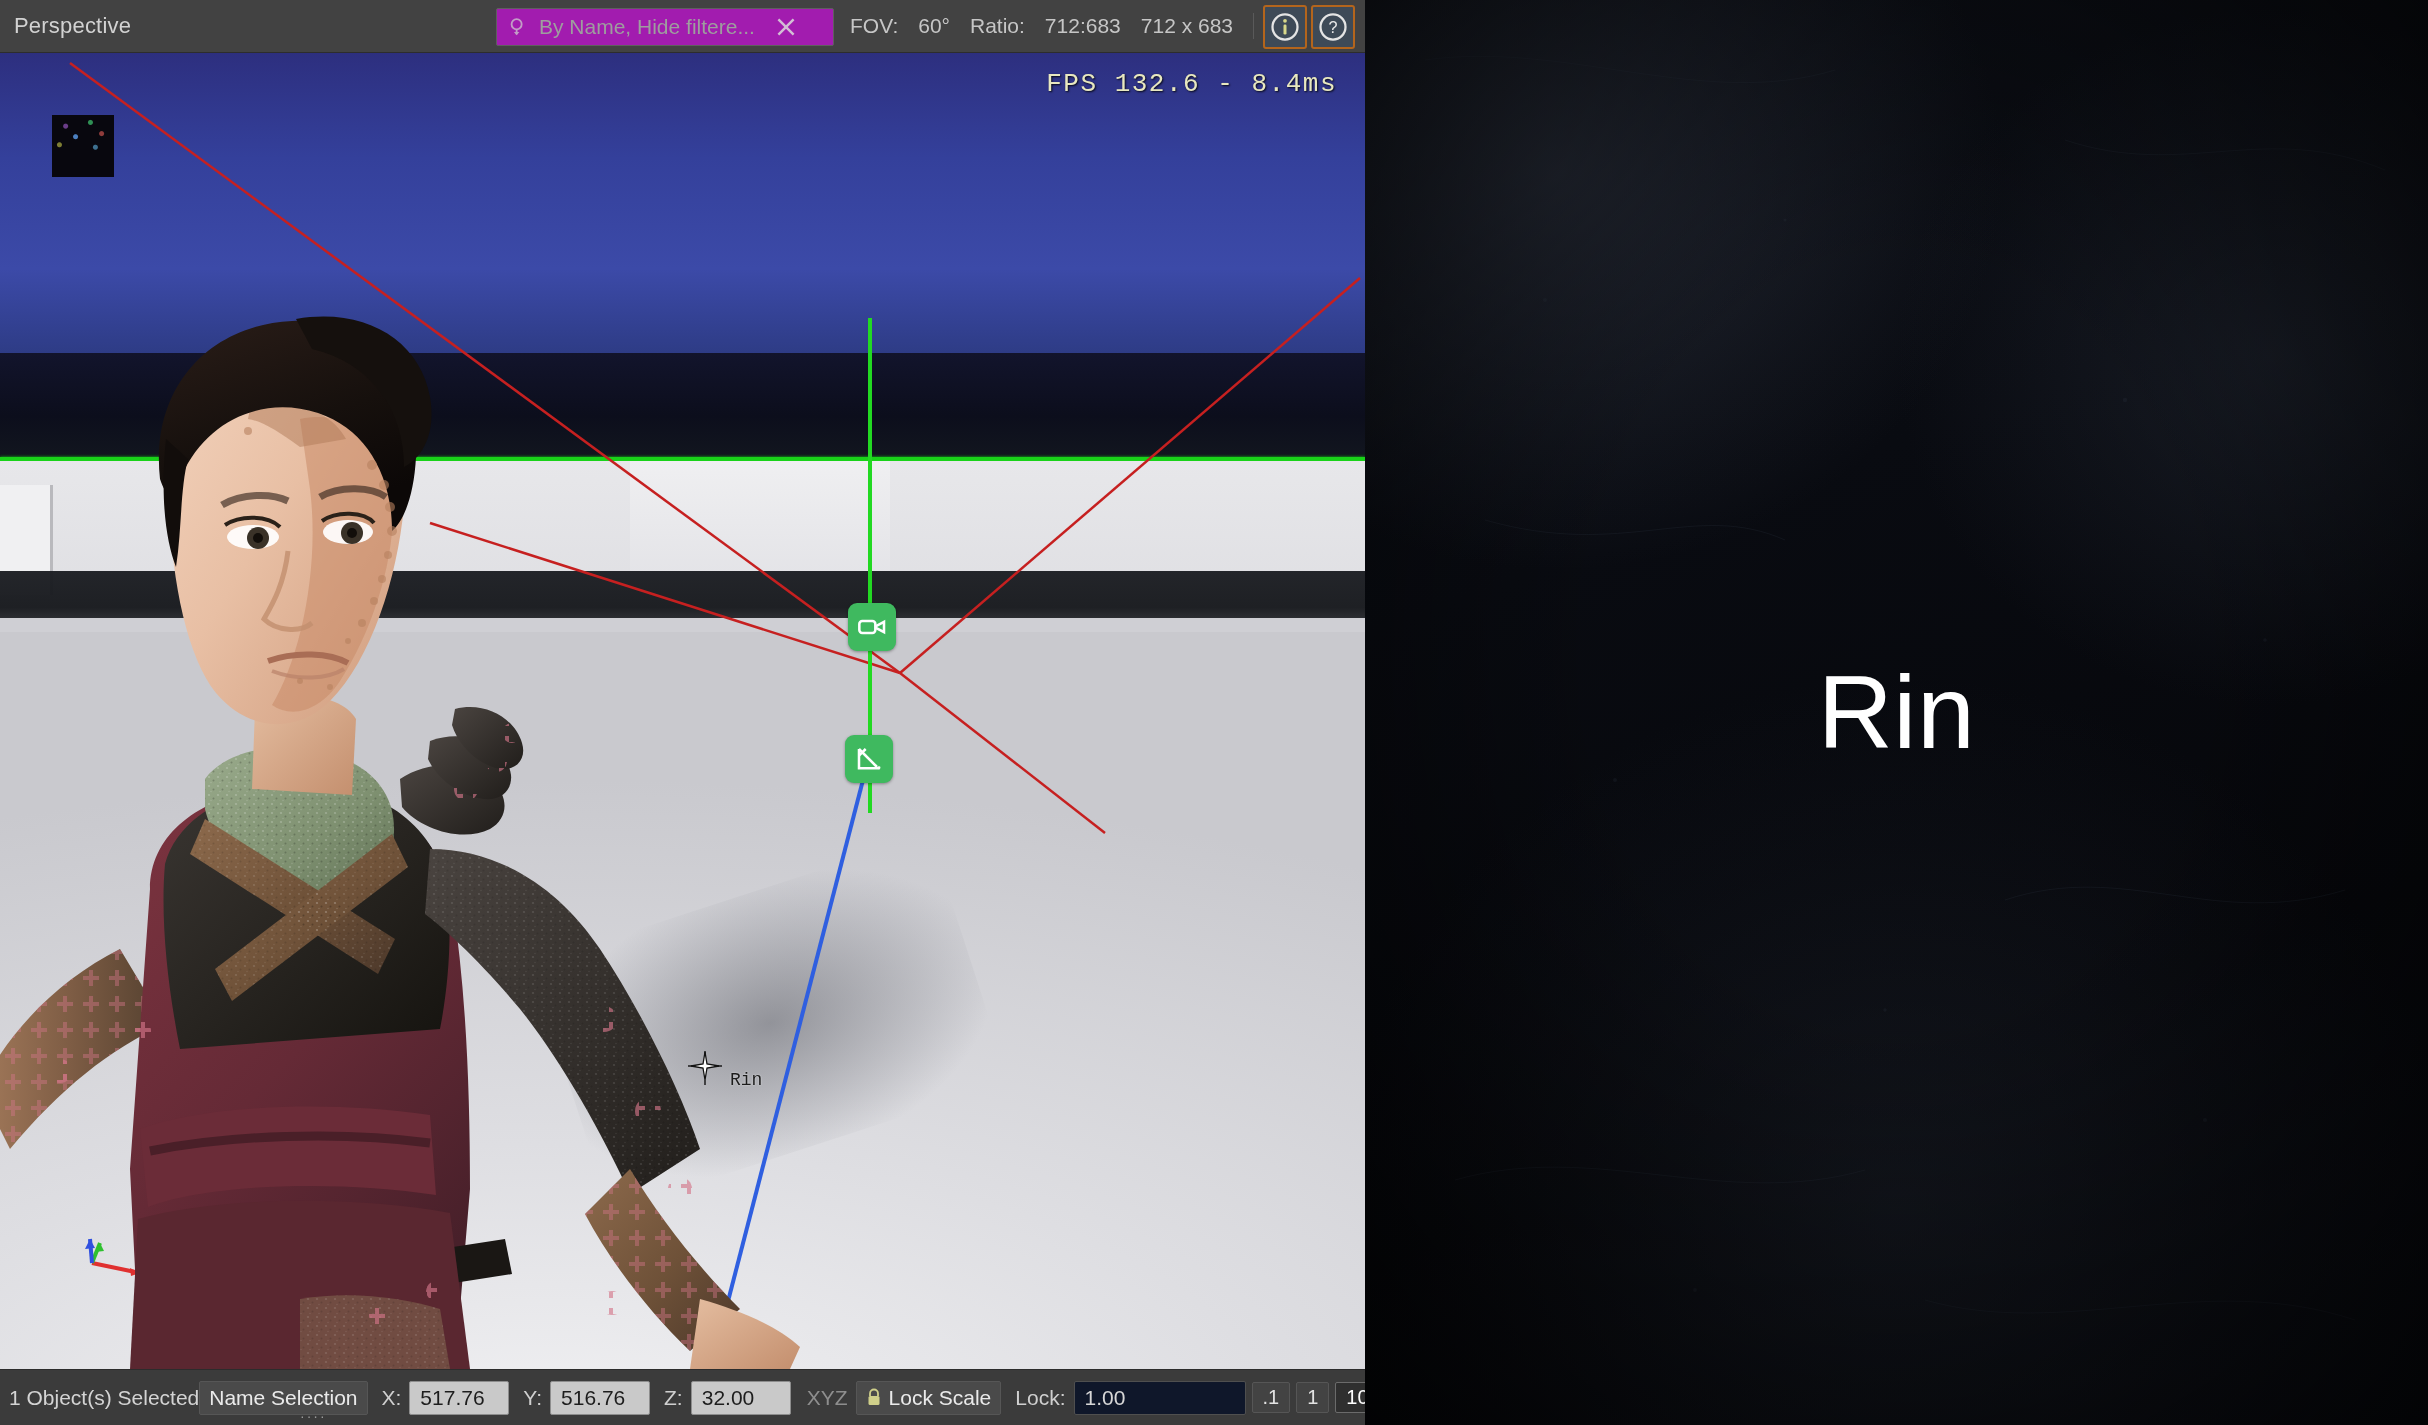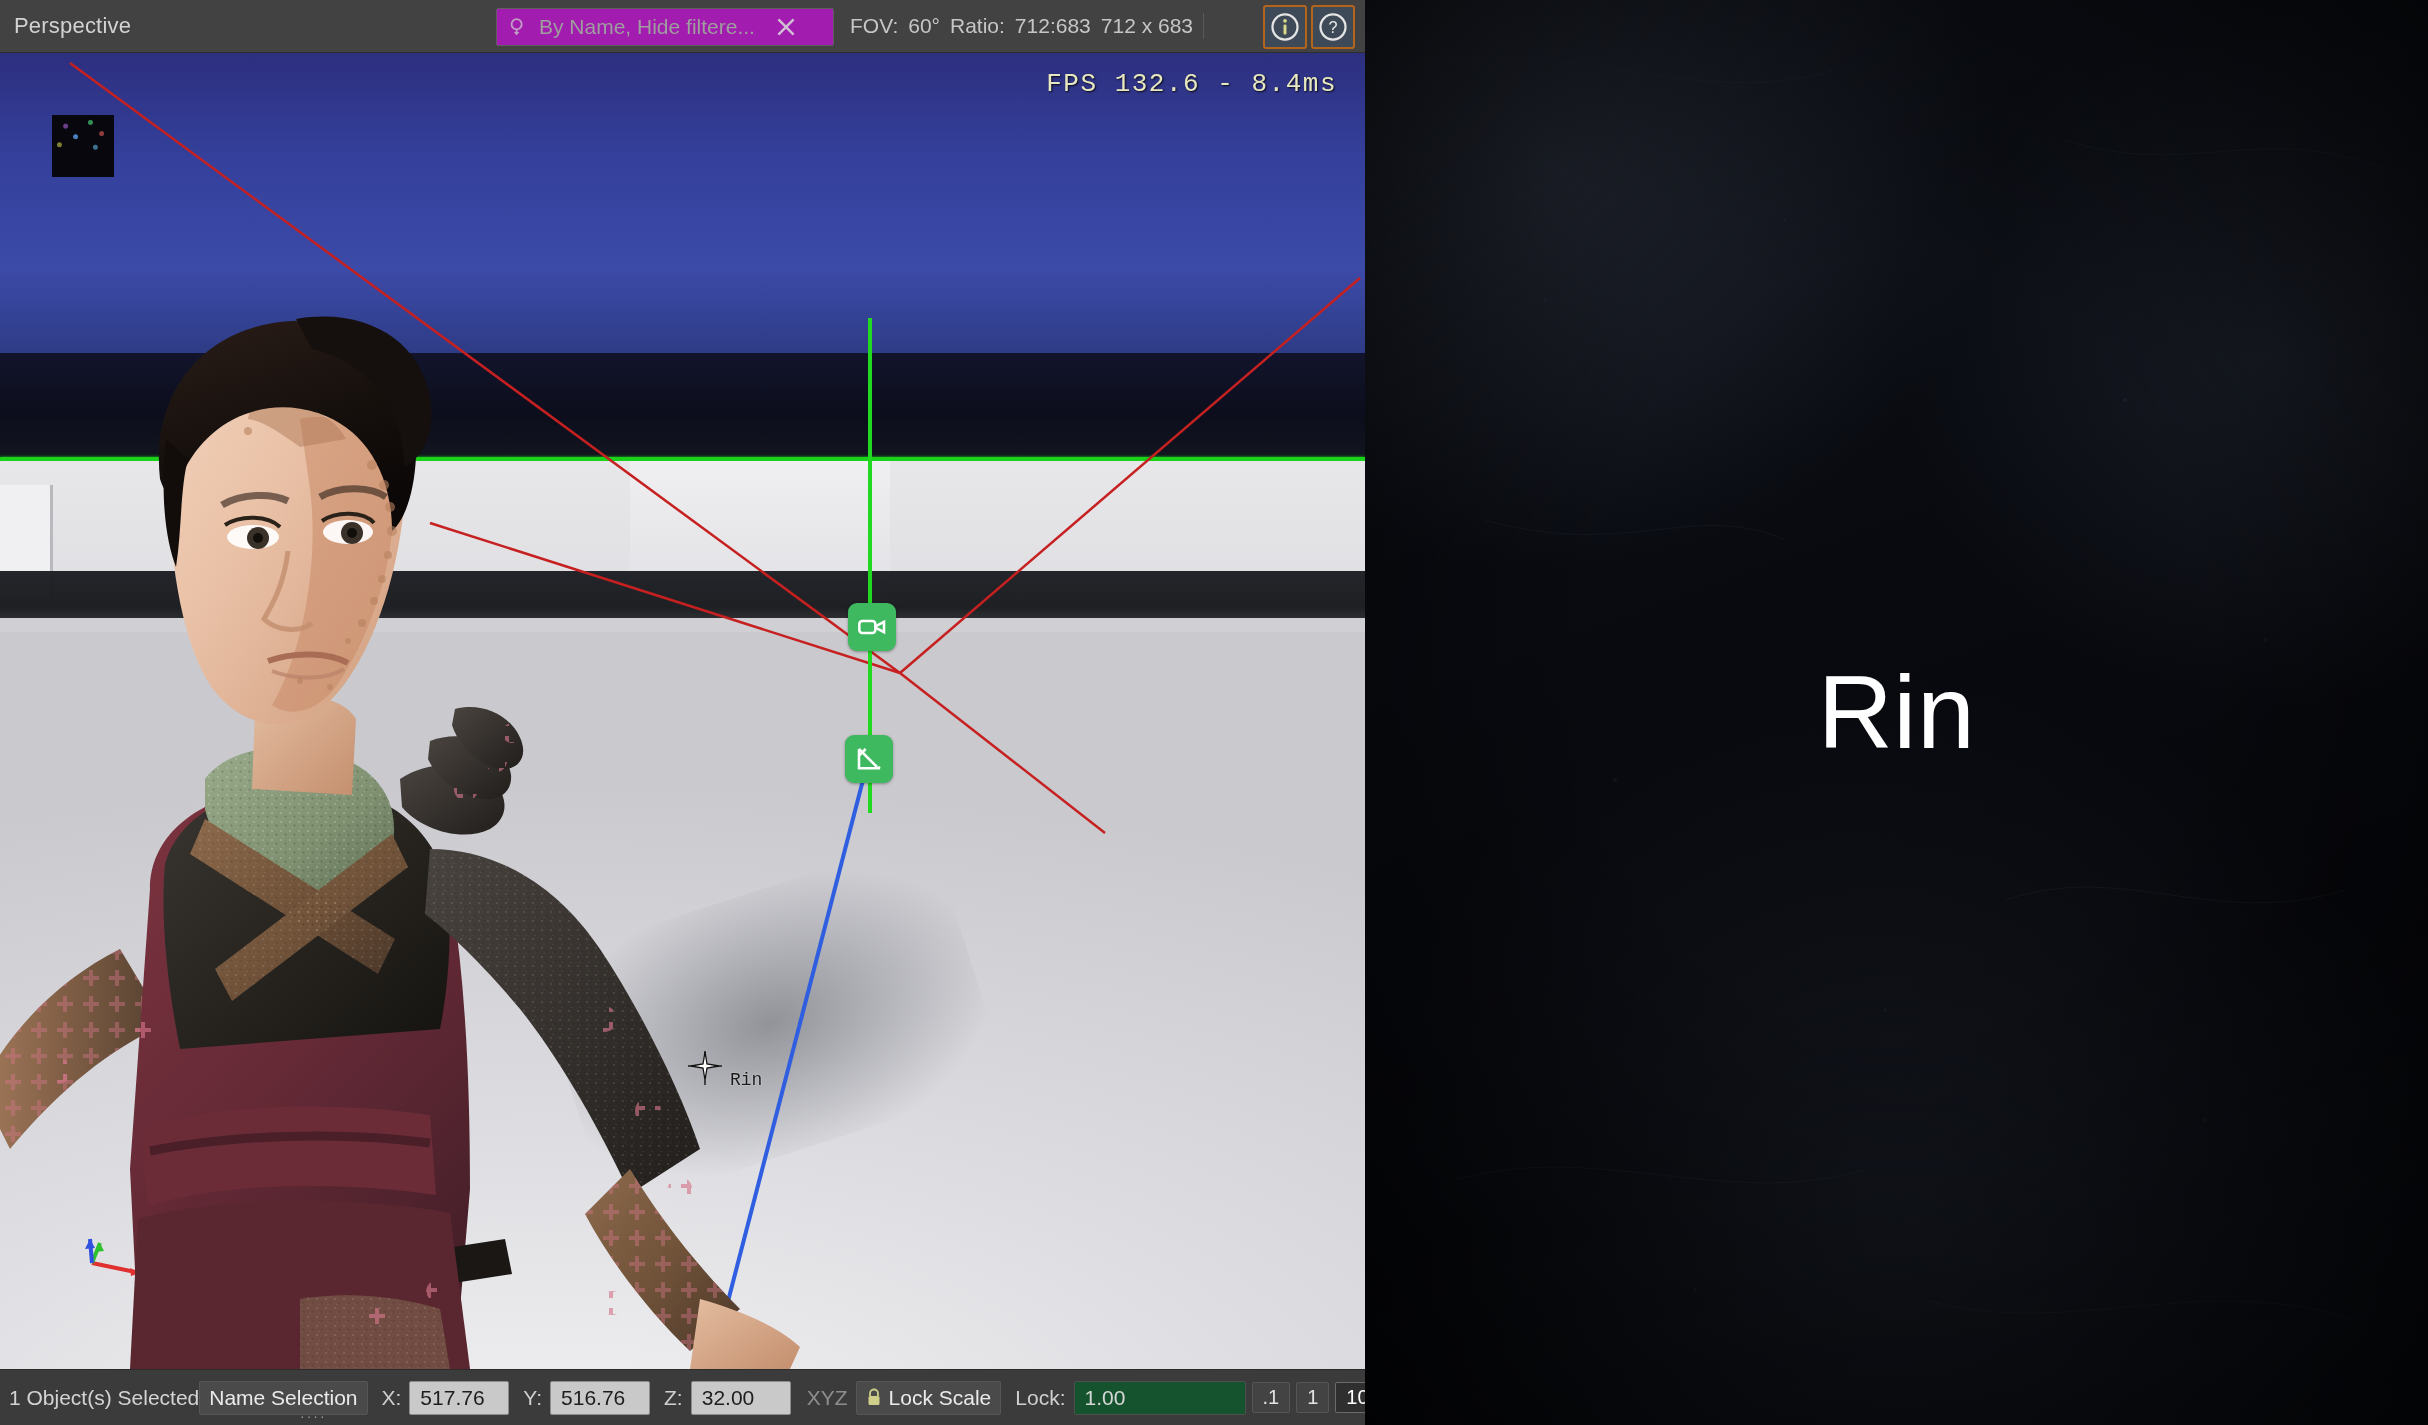--- a/index.html
+++ b/index.html
@@ -88,21 +88,21 @@
     cursor: pointer;
   }
 
   #fov-info {
     position: absolute;
     left: 850px;
     top: 0;
     height: 52px;
     display: flex;
     align-items: center;
-    gap: 10px;
+    gap: 20px;
     color: #c6c6c6;
     font-size: 21px;
     white-space: nowrap;
   }
   #fov-info .sep {
     display: inline-block;
     width: 1px; height: 26px;
     background: #5a5a5a;
   }
 
@@ -288,21 +288,21 @@
     border: 1px solid #8d8d8d;
     border-radius: 2px;
     color: #1d1d1d;
     font-size: 21px;
     padding: 4px 10px;
     min-width: 78px;
     text-align: left;
     cursor: text;
   }
   .sb-field.dark {
-    background: #14532d;
+    background: #0f172a;
     border: 1px solid #4f4f4f;
     color: #d7d7d7;
     min-width: 150px;
   }
   .sb-tag {
     color: #8e8e8e;
     font-size: 21px;
     margin: 0 8px 0 16px;
   }
   .sb-small {

